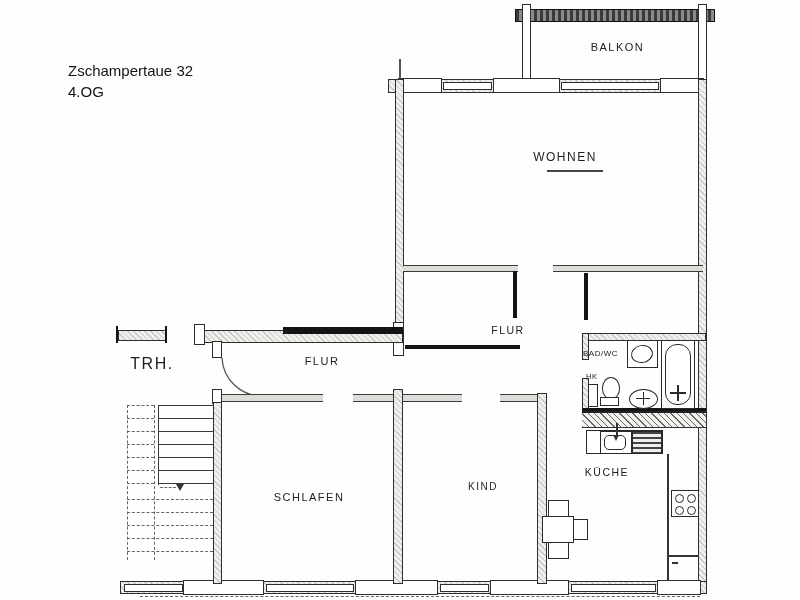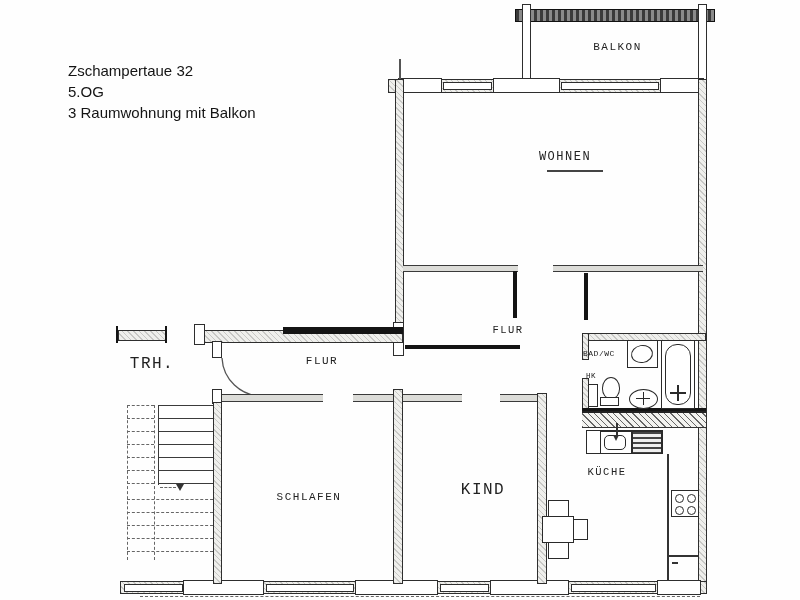--- a/index.html
+++ b/index.html
@@ -14,41 +14,40 @@
   .grayline{background:#555555;}
   .rail{border:1.2px solid #111;
         background:repeating-linear-gradient(90deg,#3a3a3a 0 3px,#8a8a8a 3px 6px);}
   .hatch{border-top:2px solid #222;border-bottom:1.2px solid #333;
         background:repeating-linear-gradient(45deg,#666 0 1px,rgba(0,0,0,0) 1px 4.5px),#f3f3f0;}
   .stripes{border:1.3px solid #2a2a2a;
         background:repeating-linear-gradient(180deg,#444 0 2px,#eee 2px 5px);}
   .fixture{border:1.4px solid #2a2a2a;background:#fff;}
   .round{border-radius:50%;}
   .lbl{position:absolute;color:#222;letter-spacing:1.5px;text-align:center;white-space:nowrap;
-       font-family:Liberation Mono, monospace;}
+       font-family:Liberation Sans, sans-serif;}
   .dashH{border-top:1.2px dashed #666;height:0;}
   .dashV{border-left:1.2px dashed #666;width:0;}
   .solidH{background:#3a3a3a;height:1.4px;}
   .header{position:absolute;left:68px;top:60px;font-family:"Liberation Sans",sans-serif;
           font-size:15px;line-height:21px;color:#141414;}
   .tri-down{width:0;height:0;border-left:4px solid transparent;border-right:4px solid transparent;
           border-top:7px solid #333;}
   .tri-sink{width:0;height:0;border-left:3.5px solid transparent;border-right:3.5px solid transparent;
           border-top:6px solid #333;}
   svg{position:absolute;overflow:visible;}
 </style>
 </head>
 <body>
 
 <div id="plan">
 
   <div class="header">
     <div>Zschampertaue 32</div>
-    <div>5.OG</div>
-    <div>3 Raumwohnung mit Balkon</div>
+    <div>4.OG</div>
   </div>
 
   <div class="w rail" style="left:515px;top:9px;width:200px;height:13px"></div>
   <div class="w plain" style="left:522px;top:4px;width:9px;height:76px"></div>
   <div class="w plain" style="left:698px;top:4px;width:9px;height:76px"></div>
   <div class="lbl" style="left:560px;top:41px;width:115px;font-size:11px">BALKON</div>
 
   <div class="w wall" style="left:388px;top:79px;width:318px;height:14px"></div>
   <div class="w plain" style="left:398px;top:78px;width:44px;height:15px"></div>
   <div class="w plain" style="left:443px;top:82px;width:49px;height:8px"></div>
@@ -101,21 +100,21 @@
   <div class="lbl" style="left:294px;top:355px;width:56px;font-size:11px">FLUR</div>
 
   <div class="w pwall" style="left:222px;top:394px;width:101px;height:8px"></div>
   <div class="w pwall" style="left:353px;top:394px;width:109px;height:8px"></div>
   <div class="w pwall" style="left:500px;top:394px;width:45px;height:8px"></div>
   <div class="w wall" style="left:213px;top:402px;width:9px;height:182px"></div>
   <div class="w wall" style="left:393px;top:389px;width:10px;height:195px"></div>
   <div class="w wall" style="left:537px;top:393px;width:10px;height:191px"></div>
 
   <div class="lbl" style="left:266px;top:491px;width:86px;font-size:11px">SCHLAFEN</div>
-  <div class="lbl" style="left:455px;top:481px;width:56px;font-size:16px">KIND</div>
+  <div class="lbl" style="left:455px;top:481px;width:56px;font-size:10px">KIND</div>
 
   <div class="w dashV" style="left:127px;top:405px;height:155px"></div>
   <div class="w dashV" style="left:154px;top:405px;height:155px"></div>
   <div class="w solidH" style="left:158px;top:405px;width:55px"></div>
   <div class="w solidH" style="left:158px;top:418px;width:55px"></div>
   <div class="w solidH" style="left:158px;top:431px;width:55px"></div>
   <div class="w solidH" style="left:158px;top:444px;width:55px"></div>
   <div class="w solidH" style="left:158px;top:457px;width:55px"></div>
   <div class="w solidH" style="left:158px;top:470px;width:55px"></div>
   <div class="w solidH" style="left:158px;top:483px;width:55px"></div>

